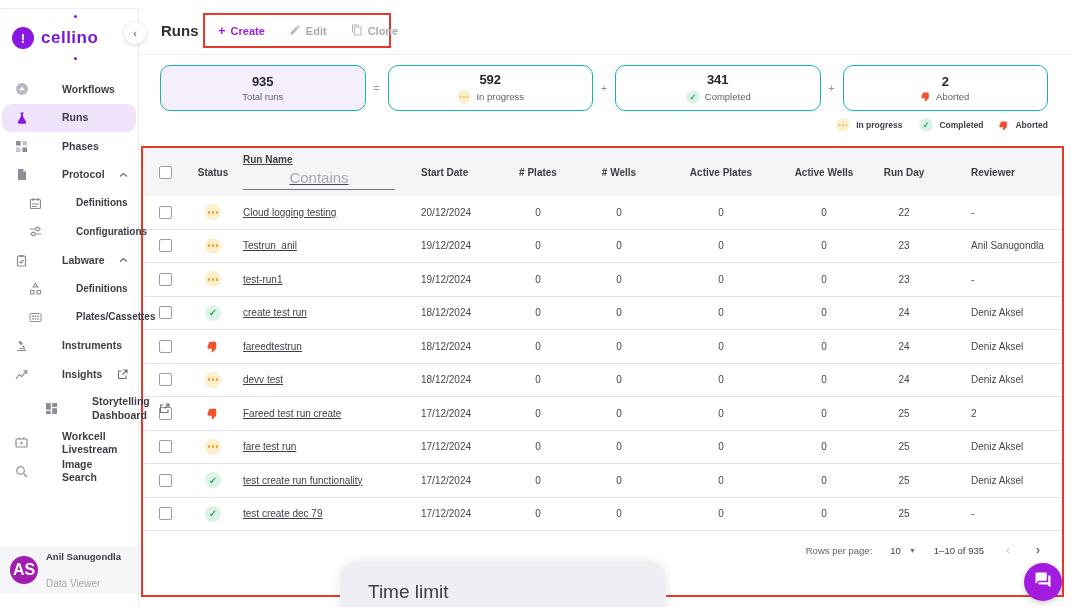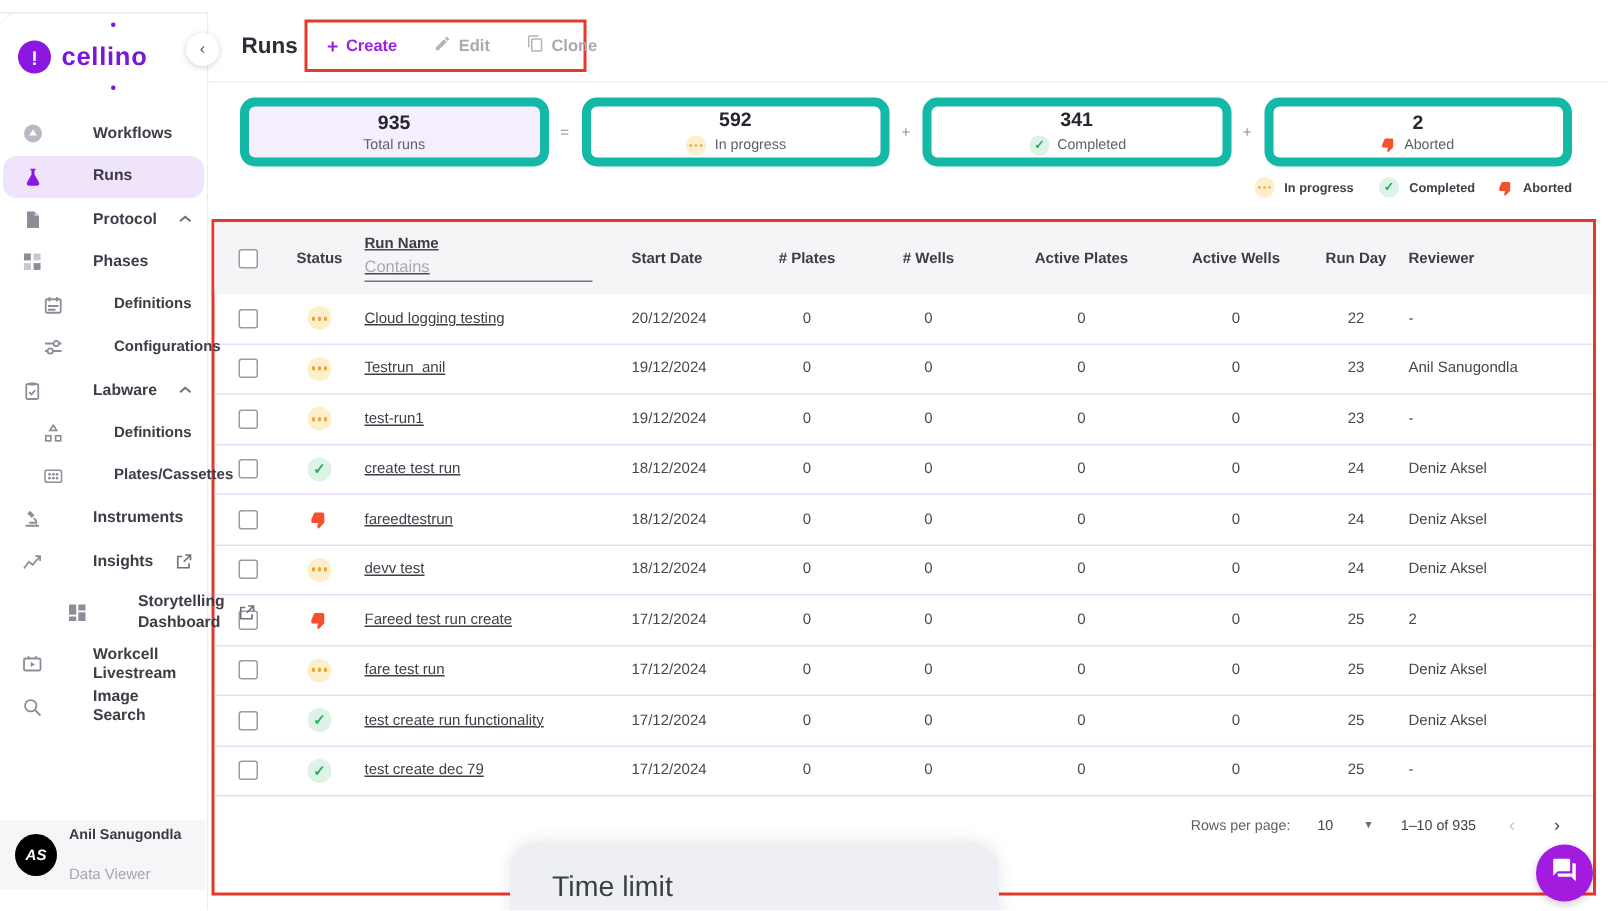--- a/index.html
+++ b/index.html
@@ -25,38 +25,38 @@
               font-size:10.5px; color:#3d3d47; font-weight:bold; cursor:pointer; }
   .nav-item.sub { padding-left:28px; font-size:10px; }
   .nav-item.active { background:#f0e4fd; border-radius:9px; margin:0 2px; padding-left:12px; color:#3a3a44; }
   .nav-item.tall { height:40px;padding-left:44px; }
   .nicon { width:15px; height:15px; flex:0 0 15px; display:flex; align-items:center; justify-content:center; }
   .nlabel { line-height:1.25;margin-left:24px; }
   .nav-item.tall .nlabel { width:68px; }
   .chev-up, .ext { margin-left:auto; display:flex; align-items:center; }
   .user-card { position:absolute; left:0; right:1px; bottom:14px; height:46px; background:#f6f6f9;
                display:flex; align-items:center; gap:8px; padding:0 10px; }
-  .avatar { width:28px; height:28px; border-radius:50%; background:#000000; color:#fff; font-size:10px;
-            font-weight:bold; display:flex; align-items:center; justify-content:center;font-style:italic; }
+  .avatar { width:28px; height:28px; border-radius:50%; background:#a21caf; color:#fff; font-size:16px;
+            font-weight:bold; display:flex; align-items:center; justify-content:center; }
   .user-name { font-size:9.5px; font-weight:bold; color:#3b3b44; }
   .user-role { font-size:10px; color:#a6a6af; margin-top:16px; }
 
   
   .main-header { position:absolute; left:139px; right:0; top:8px; height:47px; border-bottom:1px solid #f1f1f4; background:#fff; }
   .page-title { position:absolute; left:22px; top:14px; font-size:15px; font-weight:bold; color:#2e2e38; }
   .actions-annotation { position:absolute; left:64px; top:5px; width:188px; height:35px; border:2px solid #e8382b;
                         display:flex; align-items:center; gap:24px; padding-left:13px; }
   .btn { display:flex; align-items:center; gap:5px; font-size:11px; font-weight:bold; cursor:pointer; background:none; border:none; font-family:inherit; }
   .btn.create { color:#9a1fe8; }
   .btn.disabled { color:#a9a9b3; cursor:default; }
   .btn .plus { font-size:13px; font-weight:bold; }
 
   
   .stats { position:absolute; left:160px; right:25px; top:64px; height:48px; display:flex; align-items:center; }
-  .stat-card { flex:1; height:46px; border:6px solid #14b8a6; border-radius:10px; background:#fff;
+  .stat-card { flex:1; height:46px; border:1px solid #14b8a6; border-radius:10px; background:#fff;
                display:flex; flex-direction:column; align-items:center; justify-content:center; gap:2px; }
   .stat-card.filled { background:#f5eefc; }
   .stat-value { font-size:13px; font-weight:bold; color:#26262e; }
   .stat-label { display:flex; align-items:center; gap:4px; font-size:9.5px; color:#5f5f6a; }
   .stat-op { width:22px; text-align:center; font-size:10px; color:#8e8e98; flex:0 0 22px; }
   .legend { position:absolute; right:25px; top:117px; display:flex; gap:16px; align-items:center; }
   .legend-item { display:flex; align-items:center; gap:5px; font-size:8.5px; font-weight:bold; color:#3f3f49; }
 
   
   .st { display:inline-flex; align-items:center; justify-content:center; }
@@ -73,31 +73,31 @@
   .th { font-weight:bold; color:#3c3c45; }
   .c-check { width:44px; justify-content:center; }
   .c-status { width:52px; justify-content:center; }
   .c-name { width:178px; }
   .c-start { width:88px; }
   .c-p1 { width:66px; justify-content:center; }
   .c-p2 { width:96px; justify-content:center; }
   .c-p3 { width:108px; justify-content:center; }
   .c-p4 { width:98px; justify-content:center; }
   .c-day { width:62px; justify-content:center; }
-  .c-rev { flex:1; }
+  .c-rev { flex:1;margin-left:32px; }
   .c-name.hdr { flex-direction:column; align-items:flex-start; justify-content:center; gap:2px;text-decoration:underline; }
-  .filter { border:none; border-bottom:1px solid #73737e; background:transparent; width:152px; font-size:11px;
-            color:#3f3f48; padding:2px 0 3px; font-family:inherit; outline:none; }
+  .filter { border:none; border-bottom:1px solid #73737e; background:transparent; width:152px; font-size:15px;
+            color:#3f3f48; padding:2px 0 3px; font-family:inherit; outline:none;text-align:center; }
   .filter::placeholder { color:#a8a8b2; }
   .checkbox { width:13px; height:13px; border:1.4px solid #9b9ba4; border-radius:2px; background:#fff; display:inline-block; cursor:pointer; }
   .trow { display:flex; align-items:center; height:33.5px; border-bottom:1px solid #ecdcf9; }
   .run-link { color:#3f3f48; text-decoration:underline; cursor:pointer; font-size:10px; }
   .pagination { display:flex; align-items:center; justify-content:flex-end; gap:18px; height:38px; padding-right:18px;
                 font-size:9.5px; color:#5f5f6a; }
-  .rpp-select { display:flex; align-items:center; gap:20px; color:#3f3f48; cursor:pointer; }
+  .rpp-select { display:flex; align-items:center; gap:8px; color:#3f3f48; cursor:pointer; }
   .caret { font-size:7px; color:#6d6d78; }
   .pg-range { color:#3f3f48; }
   .pg-btn { font-size:12px; cursor:pointer; padding:0 4px; color:#3f3f48; }
   .pg-btn.disabled { color:#c3c3cb; cursor:default; }
 
   
   .toast { position:absolute; left:340px; top:562px; width:326px; height:60px; background:#edeff4;
            border-radius:18px 18px 0 0; box-shadow:0 -1px 10px rgba(60,64,67,.12); z-index:8; }
   .toast-title { font-size:19px; font-weight:500; color:#3c4043; padding:19px 0 0 28px; }
   .fab { position:absolute; left:1024px; top:563px; width:38px; height:38px; border-radius:50%; background:#a41be0;
@@ -134,41 +134,41 @@
         <span class="nicon">
           <svg width="14" height="14" viewBox="0 0 14 14">
               <path d="M5.3 1.5h3.4v1h-.7v2.8l3 5.4c.5 1-.2 2.1-1.3 2.1H4.3c-1.1 0-1.8-1.1-1.3-2.1l3-5.4V2.5h-.7z" fill="#8a18e0"></path>
             </svg>
         </span>
         <span class="nlabel">Runs</span>
       </div>
       <div class="nav-item">
         <span class="nicon">
           <svg width="13" height="13" viewBox="0 0 13 13">
+              <rect x="1" y="1" width="4.6" height="4.6" fill="#8d8d97"></rect>
+              <rect x="7.4" y="1" width="4.6" height="4.6" fill="#c7c7ce"></rect>
+              <rect x="1" y="7.4" width="4.6" height="4.6" fill="#c7c7ce"></rect>
+              <rect x="7.4" y="7.4" width="4.6" height="4.6" fill="#8d8d97"></rect>
+            </svg>
+        </span>
+        <span class="nlabel">Phases</span>
+      </div>
+      <div class="nav-item">
+        <span class="nicon">
+          <svg width="13" height="13" viewBox="0 0 13 13">
               <path d="M3 1h5l3 3v8H3z" fill="#8d8d97"></path>
               <path d="M8 1l3 3H8z" fill="#c7c7ce"></path>
             </svg>
         </span>
         <span class="nlabel">Protocol</span>
         <span class="chev-up">
           <svg width="9" height="6" viewBox="0 0 9 6">
               <path d="M1 4.5L4.5 1.5 8 4.5" stroke="#6f6f7a" stroke-width="1.3" fill="none"></path>
             </svg>
         </span>
-      </div>
-      <div class="nav-item">
-        <span class="nicon">
-          <svg width="13" height="13" viewBox="0 0 13 13">
-              <rect x="1" y="1" width="4.6" height="4.6" fill="#8d8d97"></rect>
-              <rect x="7.4" y="1" width="4.6" height="4.6" fill="#c7c7ce"></rect>
-              <rect x="1" y="7.4" width="4.6" height="4.6" fill="#c7c7ce"></rect>
-              <rect x="7.4" y="7.4" width="4.6" height="4.6" fill="#8d8d97"></rect>
-            </svg>
-        </span>
-        <span class="nlabel">Phases</span>
       </div>
       <div class="nav-item sub">
         <span class="nicon">
           <svg width="13" height="13" viewBox="0 0 13 13">
               <rect x="1.5" y="2.5" width="10" height="9" rx="1" fill="none" stroke="#8d8d97" stroke-width="1.2"></rect>
               <path d="M4 1v3M9 1v3M3 7h7M3 9.5h5" stroke="#8d8d97" stroke-width="1.2"></path>
             </svg>
         </span>
         <span class="nlabel">Definitions</span>
       </div>

